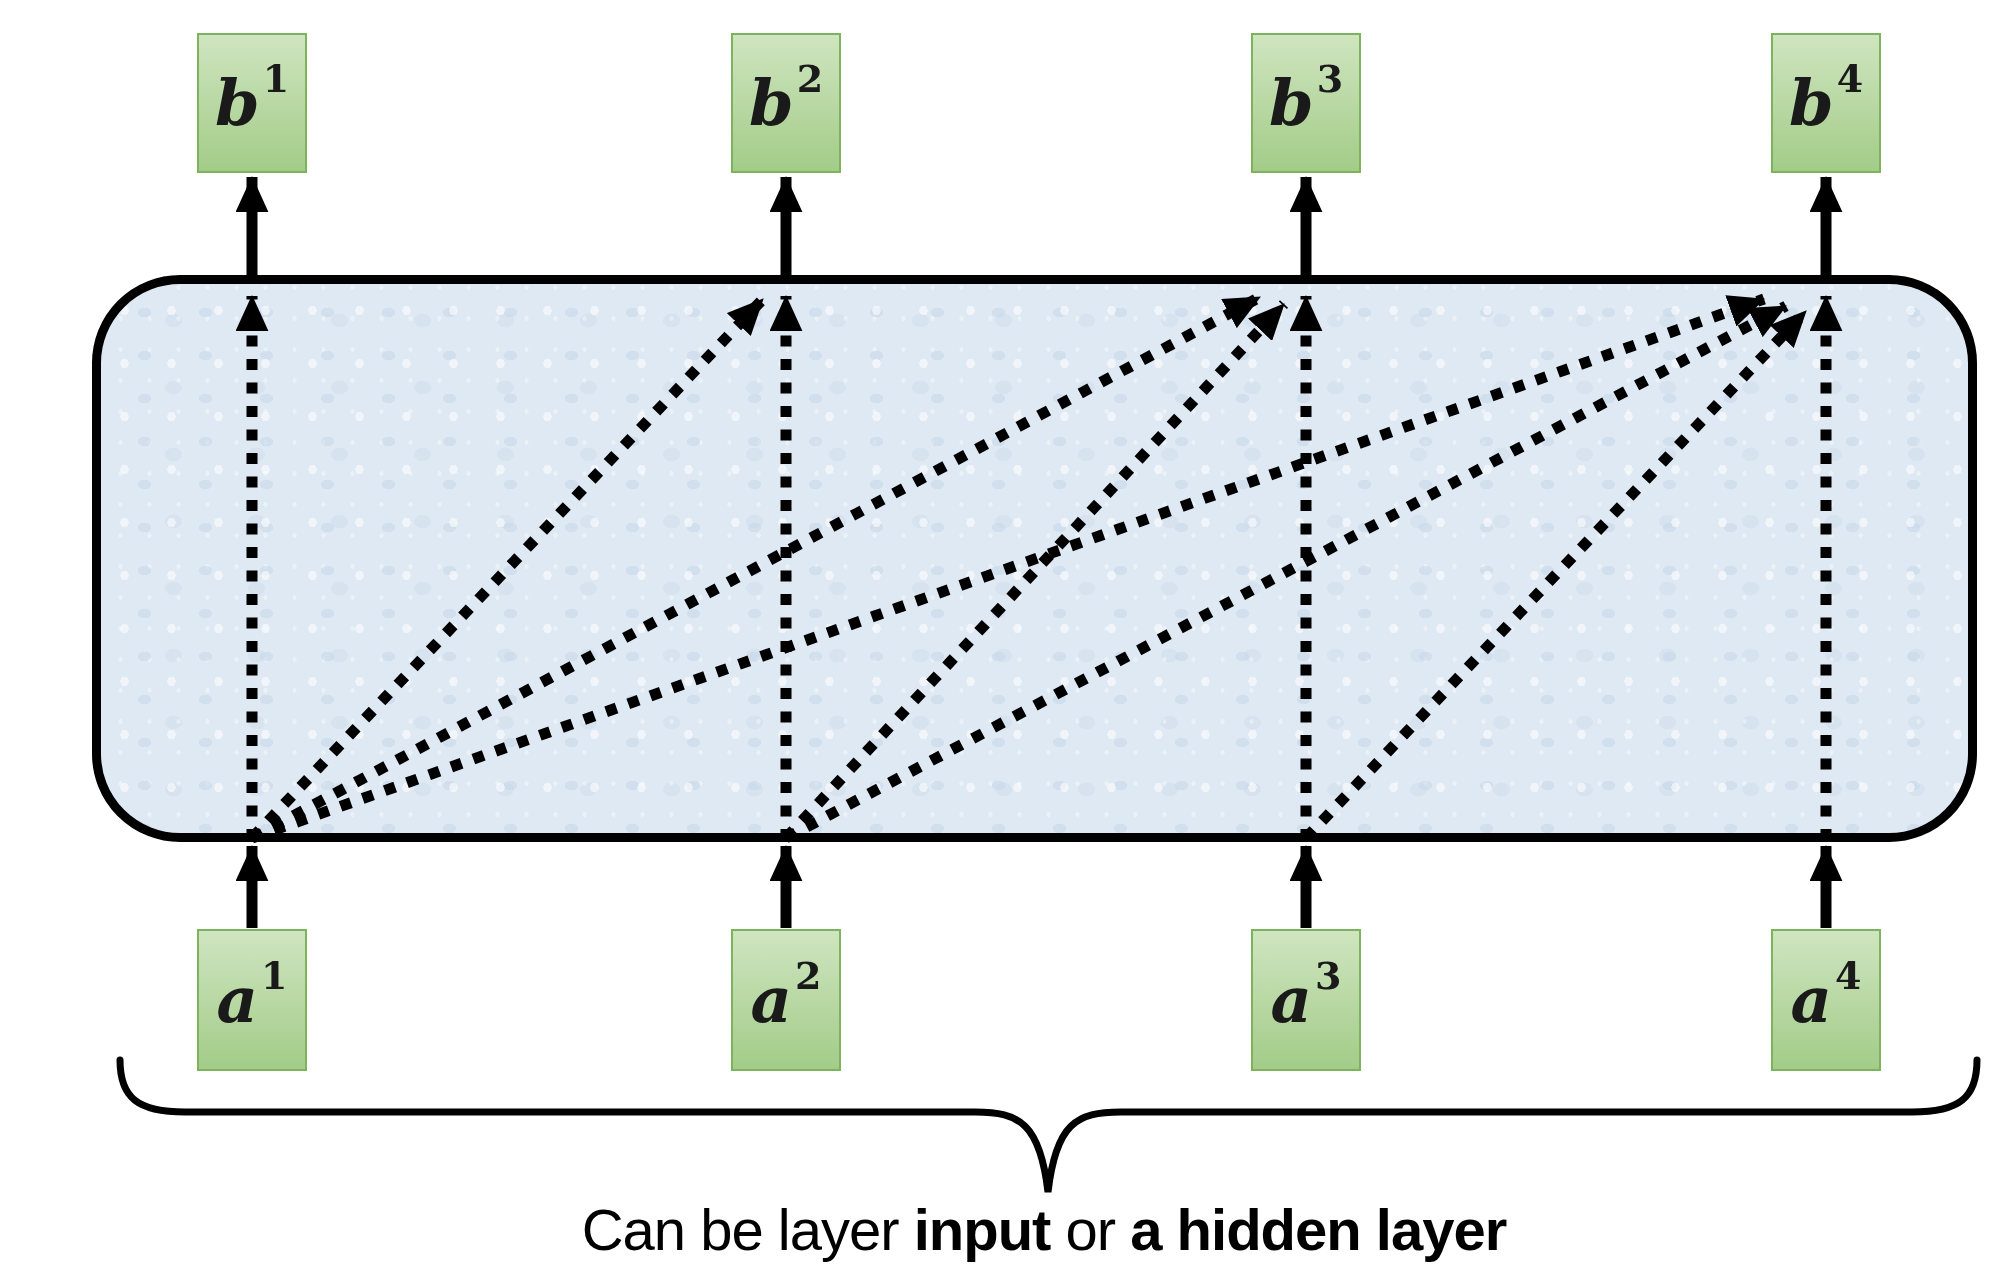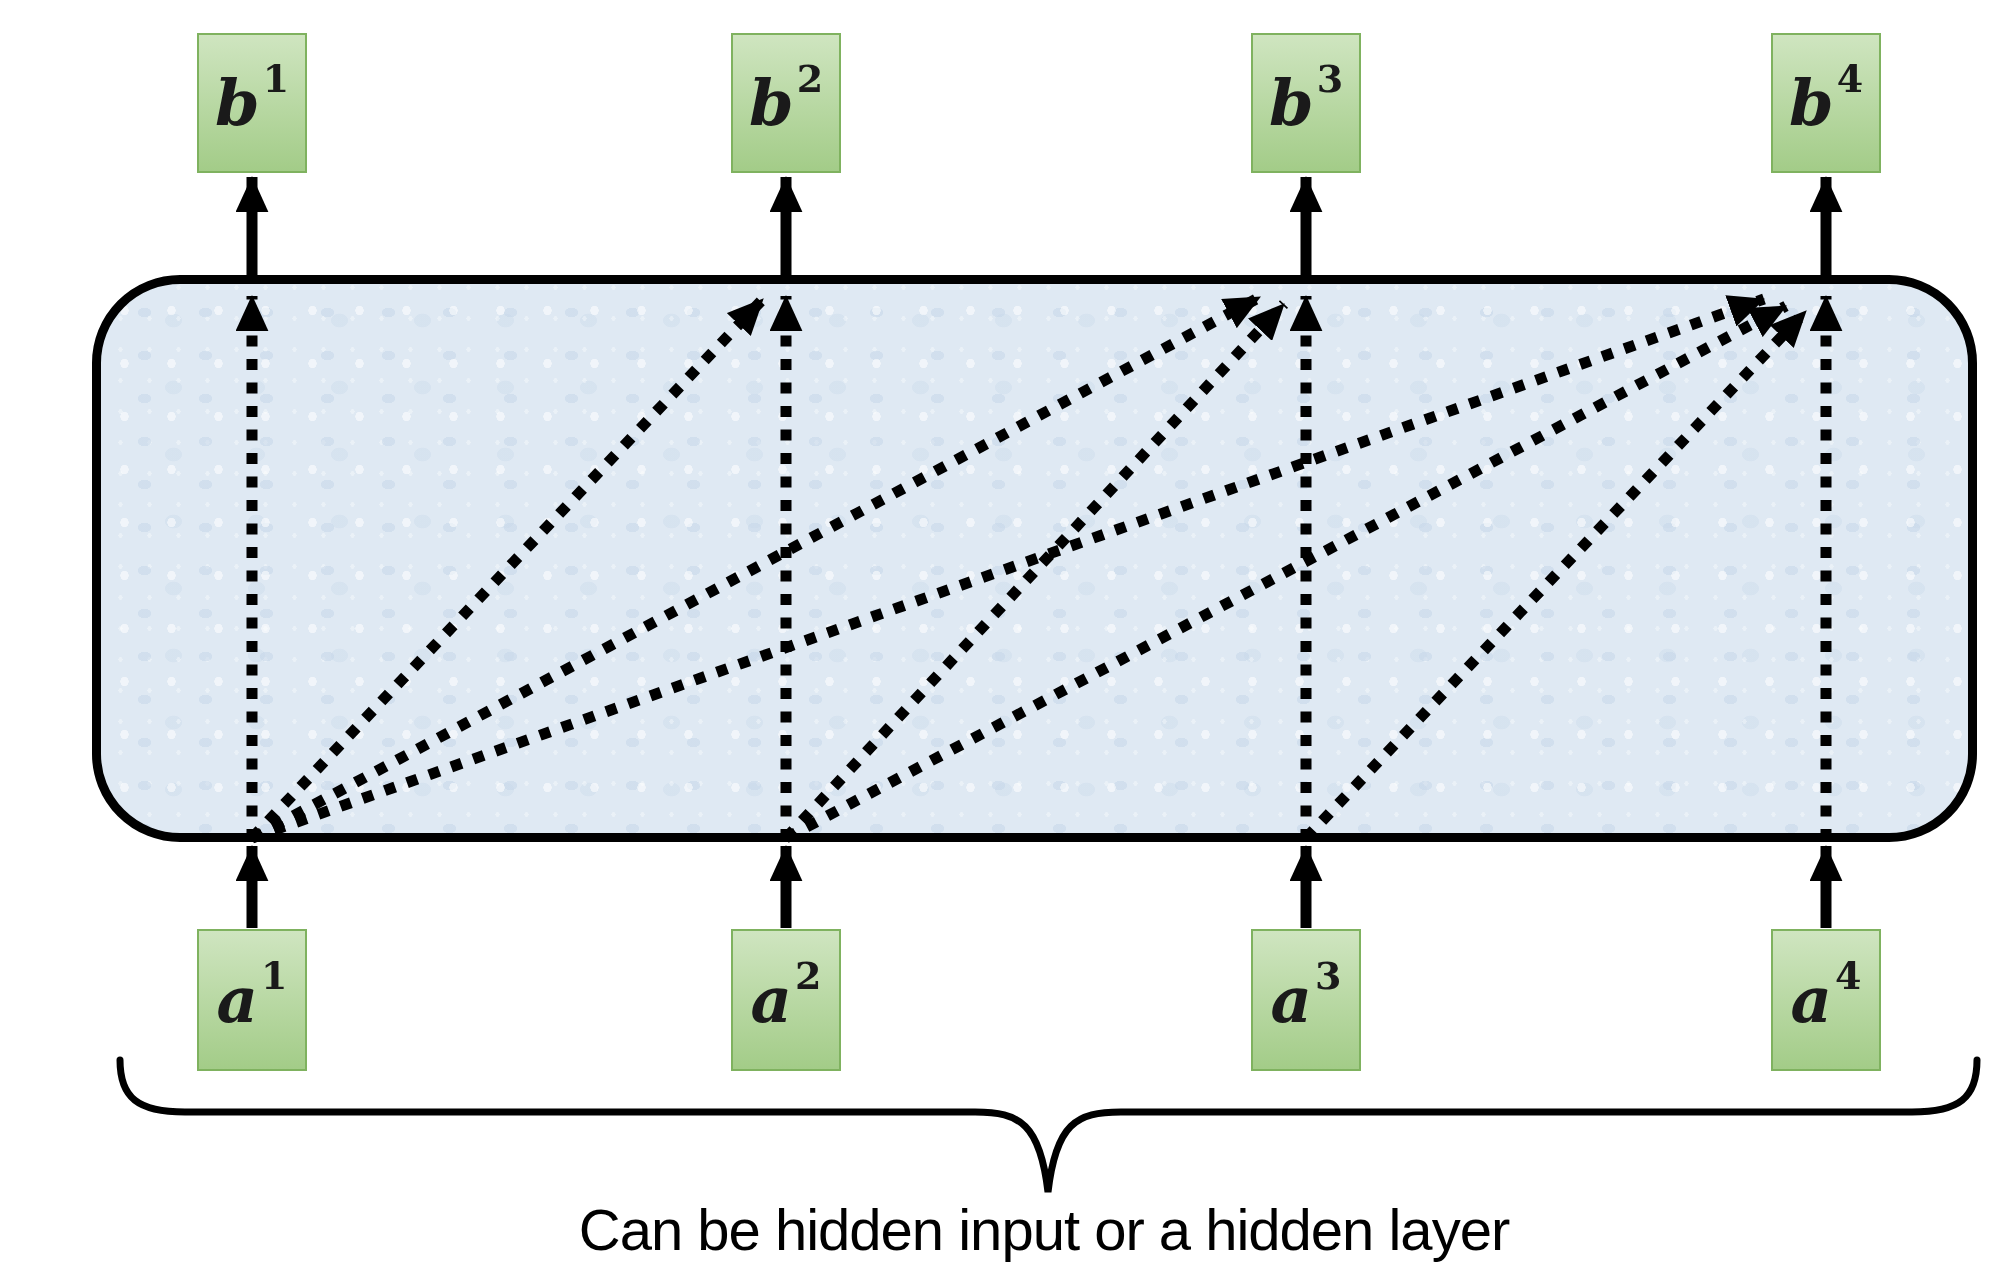--- a/index.html
+++ b/index.html
@@ -67,21 +67,21 @@
   .brace-path{stroke:#000000;stroke-width:7;fill:none;stroke-linecap:round;}
 
   .caption{
     position:absolute;
     left:1044px;top:1196px;
     transform:translateX(-50%);
     font-size:58px;letter-spacing:-1px;
     white-space:nowrap;
     color:#000000;
   }
-  .caption .b{font-weight:normal;}
+  .caption .b{font-weight:bold;}
 </style>
 </head>
 <body>
 
 <div id="canvas">
 
   <div class="layer-box"></div>
 
   <svg class="arrows" width="2014" height="1288" viewBox="0 0 2014 1288">
     <defs>
@@ -144,16 +144,16 @@
   <div class="node bottom-node col3">
     <span class="base">a</span>
       <span class="sup">3</span>
   </div>
   <div class="node bottom-node col4">
     <span class="base">a</span>
       <span class="sup">4</span>
   </div>
 
   <div class="caption">
-    <span>Can be hidden </span><span class="b">input</span><span> or </span><span class="b">a hidden layer</span>
+    <span>Can be layer </span><span class="b">input</span><span> or </span><span class="b">a hidden layer</span>
   </div>
 
 </div>
 
 </body></html>

